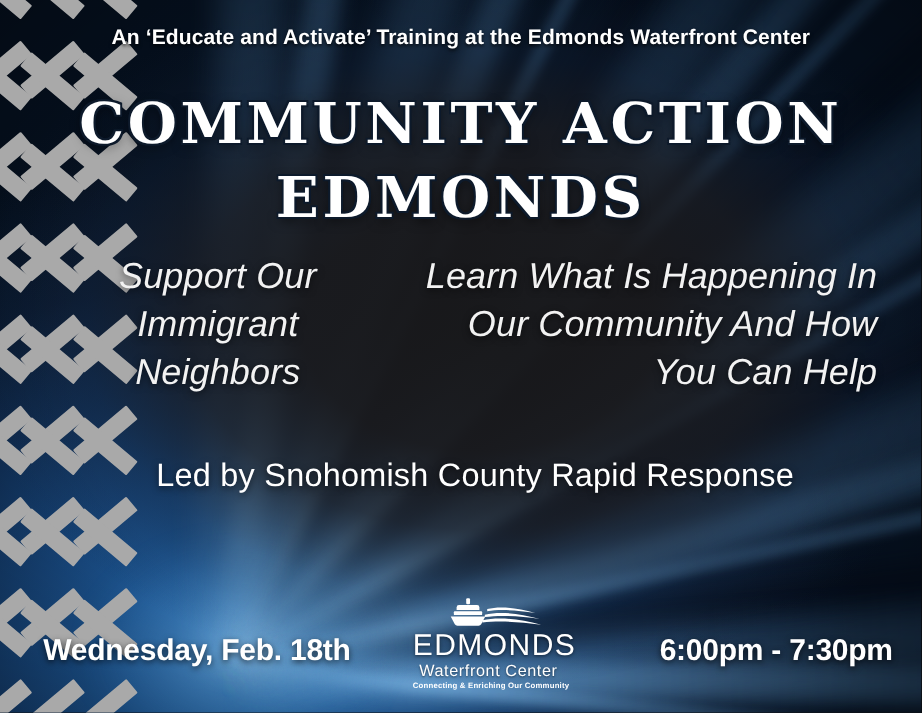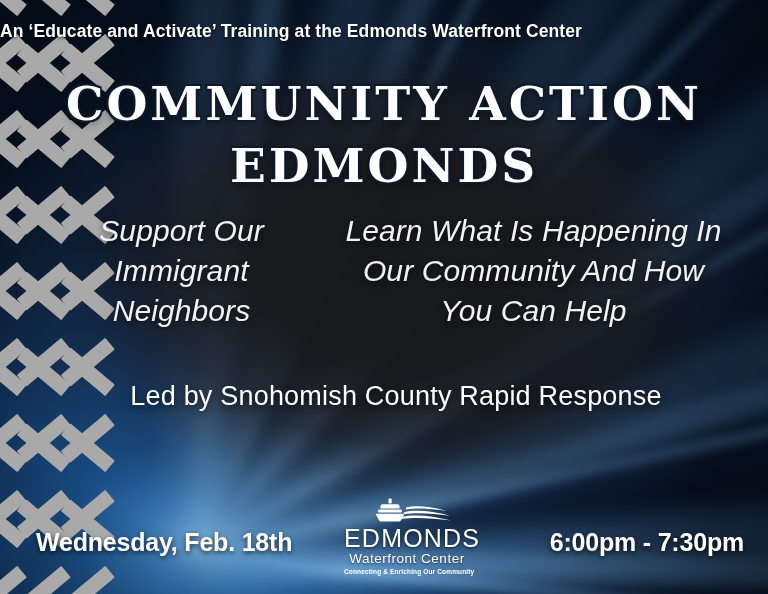--- a/index.html
+++ b/index.html
@@ -135,20 +135,21 @@
   .content {
     position: absolute;
     inset: 0;
   }
 
   .header-line {
     position: absolute;
     top: 21px;
     left: 0;
     width: 768px;
+    text-align: center;
     font-size: 17.5px;
     font-weight: bold;
     color: #ffffff;
     letter-spacing: 0.1px;
     text-shadow: 0 1px 3px rgba(0,0,0,0.75);
     white-space: nowrap;
   }
 
   .title-block {
     position: absolute;
@@ -186,21 +187,21 @@
     text-align: center;
     font-size: 30px;
     line-height: 40px;
     font-weight: normal;
     color: #f2f2f2;
     letter-spacing: 0.1px;
     text-shadow: 0 2px 6px rgba(0,0,0,0.6);
     font-style: italic;
   }
   .col-left  { width: 265px; }
-  .col-right { width: 395px; }
+  .col-right { width: 395px; text-align: right; }
 
   .ledby {
     position: absolute;
     top: 375px;
     left: 0;
     width: 768px;
     text-align: center;
     font-size: 27px;
     line-height: 42px;
     color: #ffffff;

